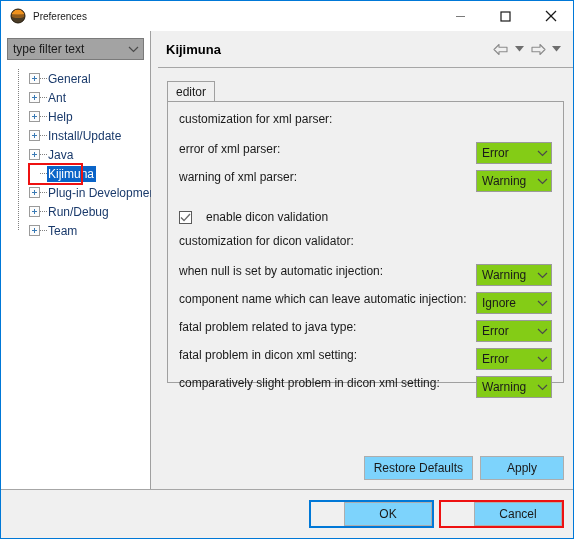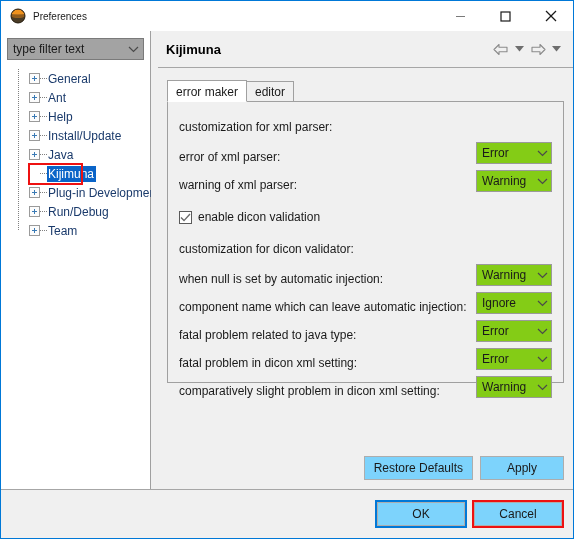--- a/index.html
+++ b/index.html
@@ -249,21 +249,21 @@
     margin-top: -1px;
     padding: 10px 11px 11px 11px;
     box-sizing: border-box;
     height: 282px;
     position: relative;
     z-index: 1;
   }
 
   .field-row {
     display: flex;
-    align-items: flex-end;
+    align-items: flex-start;
     height: 22px;
     margin-bottom: 6px;
   }
   .field-row.plain { margin-bottom: 8px; }
   .field-label {
     font-size: 12px;
     color: #1a1a1a;
     flex: 1 1 auto;
     white-space: nowrap;
   }
@@ -290,20 +290,21 @@
     align-items: center;
     justify-content: center;
     flex: 0 0 auto;
   }
 
   .check-row {
     display: flex;
     align-items: center;
     height: 18px;
     margin-bottom: 8px;
+    gap: 8px;
   }
   .checkbox {
     width: 13px; height: 13px;
     border: 1px solid #5a5a5a;
     background: #ffffff;
     box-sizing: border-box;
     margin-right: 6px;
     flex: 0 0 auto;
     display: flex;
     align-items: center;
@@ -358,20 +359,21 @@
     top: 12px;
     display: flex;
     gap: 9px;
   }
   .btn-wrap { position: relative; display: inline-block; }
   .btn-wrap.default-outline { box-shadow: 0 0 0 2px #0078d7; }
   .btn-wrap.red-outline { box-shadow: 0 0 0 2px #ee1111; }
   .btn-footer {
     height: 24px;
     width: 88px;
+    margin-left: 33px;
   }
 </style>
 </head>
 <body>
 
 <div class="window">
 
   <div class="titlebar">
     <div class="titlebar-icon">
       <svg width="16" height="16" viewBox="0 0 16 16">
@@ -491,21 +493,20 @@
         <div class="nav-drop">
           <svg width="9" height="6" viewBox="0 0 9 6">
               <polygon points="0,0 9,0 4.5,5.5" fill="#6e6e6e"></polygon>
             </svg>
         </div>
       </div>
       <div class="head-sep"></div>
 
       <div class="tabs-wrap">
         <div class="tabstrip" id="tabstrip">
-            <div class="tab active">error maker</div>
             <div class="tab">editor</div>
           </div>
 
         <div class="tabpanel">
 
           <div class="field-row plain">
             <div class="field-label">customization for xml parser:</div>
           </div>
 
           <div id="xml-rows">

